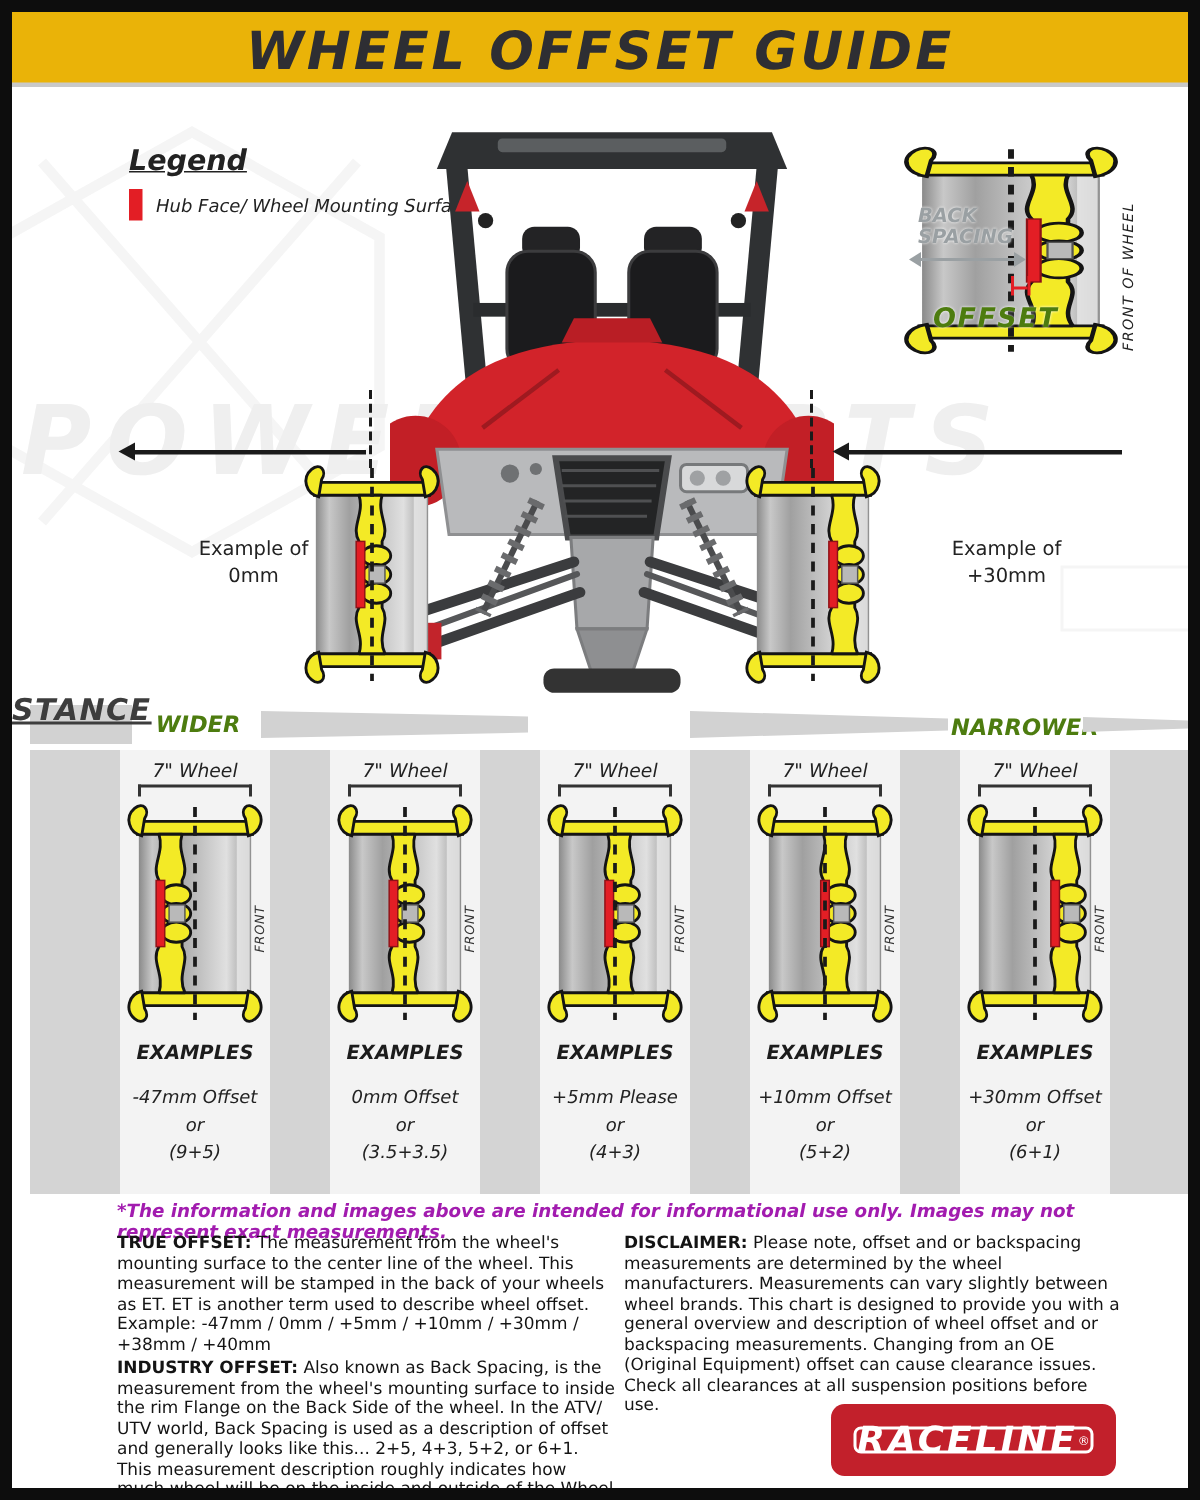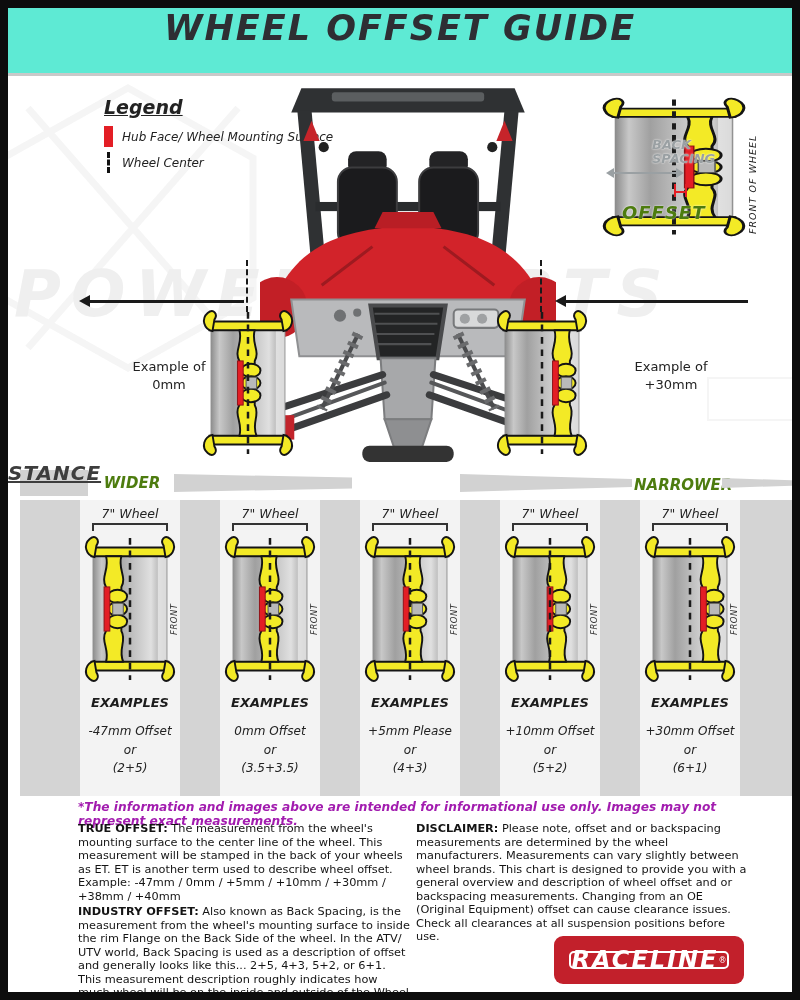--- a/index.html
+++ b/index.html
@@ -2,41 +2,41 @@
 <html><head>
 <meta charset="utf-8">
 <style>
   * { margin:0; padding:0; box-sizing:border-box; }
   body { background:#555; font-family:"DejaVu Sans", sans-serif; }
   #page { position:relative; width:800px; height:1000px; background:#fff;
           border:8px solid #0d0d0d; overflow:hidden; }
   .abs { position:absolute; }
 
   
-  .banner { left:0; right:0; top:0; height:68px; background:#5eead4;
-            border-bottom:3px solid #c9c9c9; display:flex; align-items:flex-start; justify-content:center; }
+  .banner { left:0; right:0; top:0; height:50px; background:#eab308;
+            border-bottom:3px solid #c9c9c9; display:flex; align-items:flex-end; justify-content:center; }
   .banner h1 { font-size:35px; font-style:italic; font-weight:900; letter-spacing:2px; color:#2e2e33; }
 
   
   .wm { left:0; top:40px; pointer-events:none; }
 
   
-  .legend { left:78px; top:88px; width:250px;margin-left:18px; }
+  .legend { left:78px; top:88px; width:250px; }
   .legend .ltitle { font-size:19px; font-style:italic; font-weight:600; color:#222;
                     text-decoration:underline; margin-bottom:8px; }
   .legend .lrow { display:flex; align-items:center; gap:9px; margin-bottom:5px; }
   .legend .lrow span { font-size:12px; font-style:italic; color:#222; }
   .sw-red { width:9px; height:21px; background:#e31e25; }
   .sw-dash { width:0; height:21px; border-left:3px dashed #111; margin-left:3px; margin-right:3px; }
 
   
   .bigwheel { left:590px; top:86px; width:152px; height:150px; }
   .bigwheel svg { width:152px; height:146px; }
   .anno-backspacing { left:14px; top:44px; font-size:13px; font-style:italic; font-weight:800;
-                      color:#9aa0a3; line-height:1.05; text-shadow:0 0 2px #fff;margin-left:40px; }
+                      color:#9aa0a3; line-height:1.05; text-shadow:0 0 2px #fff; }
   .dbl-arrow { left:16px; top:78px; width:62px; height:2px; background:#9aa0a3; }
   .dbl-arrow::before, .dbl-arrow::after { content:''; position:absolute; top:-4px;
        border-top:5px solid transparent; border-bottom:5px solid transparent; }
   .dbl-arrow::before { left:-8px; border-right:8px solid #9aa0a3; }
   .dbl-arrow::after { right:-8px; border-left:8px solid #9aa0a3; }
   .obracket { left:76px; top:90px; width:13px; height:13px;
               border-left:2px solid #e31e25; border-right:2px solid #e31e25; }
   .obracket::after { content:''; position:absolute; left:0; right:0; top:50%; height:2px; background:#e31e25; }
   .anno-offset { left:24px; top:108px; font-size:18px; font-style:italic; font-weight:900;
                  color:#4d7c0f; letter-spacing:1px; text-shadow:0 0 2px #fff; }
@@ -121,24 +121,20 @@
   <div class="abs banner">
     <h1>WHEEL OFFSET GUIDE</h1>
   </div>
 
   <div class="abs legend">
     <div class="ltitle">Legend</div>
     <div class="lrow">
       <div class="sw-red"></div>
       <span>Hub Face/ Wheel Mounting Surface</span>
     </div>
-    <div class="lrow">
-      <div class="sw-dash"></div>
-      <span>Wheel Center</span>
-    </div>
   </div>
 
   <svg class="abs" style="left:252px;top:64px" width="296" height="396" viewBox="0 0 290 390">
     <g transform="translate(0,10)">
 
       <path d="M30,30 L260,30 L250,6 L40,6 Z" fill="#2f3133"></path>
       <rect x="70" y="10" width="150" height="9" rx="3" fill="#5b5e60"></rect>
 
       <polygon points="36,28 50,28 64,182 50,182" fill="#2f3133"></polygon>
       <polygon points="254,28 240,28 226,182 240,182" fill="#2f3133"></polygon>
@@ -308,21 +304,21 @@
       <rect x="48" y="74" width="11" height="12" fill="#b9b9b9" stroke="#555" stroke-width="1"></rect>
       <rect x="39" y="57" width="6" height="46" fill="#e31e25" stroke="#8e1116" stroke-width="1"></rect>
     </g>
     <line x1="50" y1="6" x2="50" y2="154" stroke="#1a1a1a" stroke-width="2.6" stroke-dasharray="7 6"></line>
   </svg></div>
     <div class="front-lab">FRONT</div>
     <div class="ex-title">EXAMPLES</div>
     <div class="ex-lines">
       <div>-47mm Offset</div>
         <div>or</div>
-        <div>(2+5)</div>
+        <div>(9+5)</div>
     </div>
   </div>
   <div class="abs panel" style="left:212px">
     <div class="wsize">7" Wheel</div>
     <div class="bracket"></div>
     <div class="wheel-svg"><svg viewBox="0 0 100 160" width="100%" height="100%">
     <rect x="11" y="22" width="78" height="116" fill="url(#barrelGrad)"></rect>
     <rect x="79" y="22" width="9" height="116" fill="#e6e6e6" opacity="0.85"></rect>
     <path d="M10,16 H90 V25 H10 Z" fill="#f3ea26" stroke="#141414" stroke-width="2"></path>
     <path d="M10,135 H90 V144 H10 Z" fill="#f3ea26" stroke="#141414" stroke-width="2"></path>

